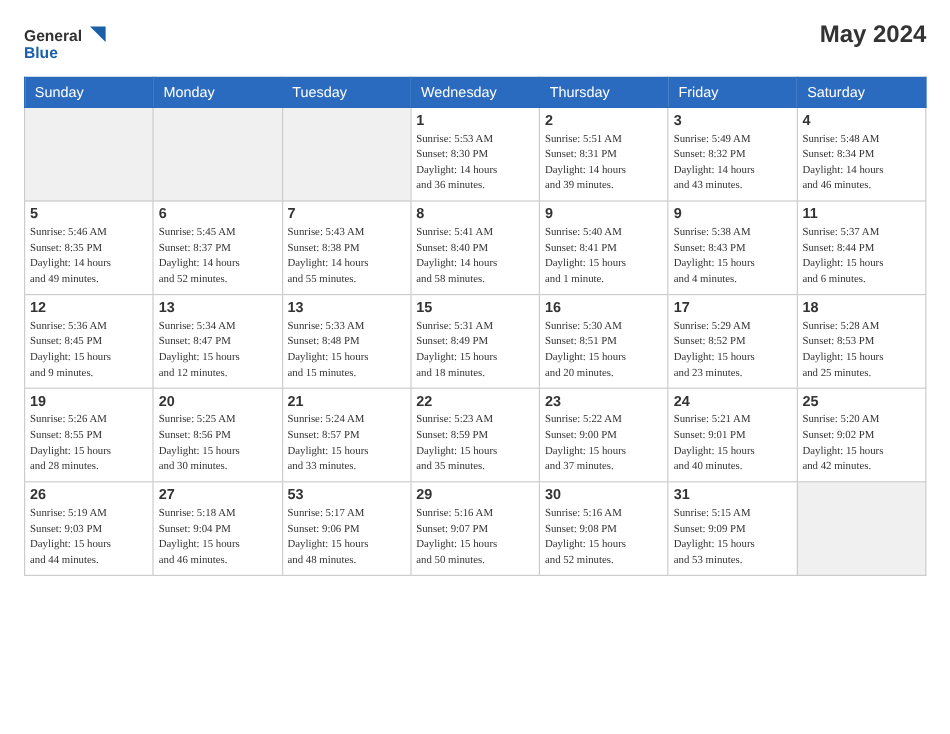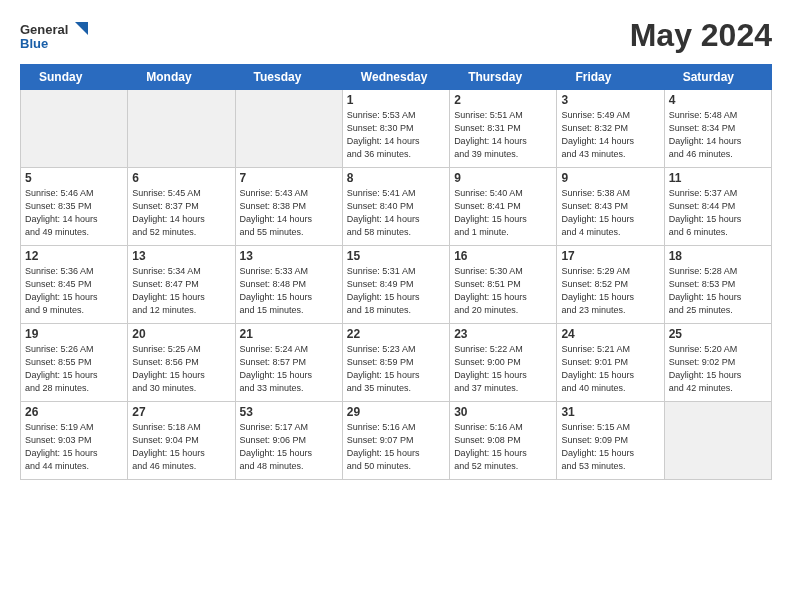--- a/index.html
+++ b/index.html
@@ -26,42 +26,42 @@
     }
     .logo {
       display: flex;
       align-items: center;
       gap: 4px;
     }
     .title-block {
       text-align: right;
     }
     .main-title {
-      font-size: 32px;
+      font-size: 20px;
       font-weight: bold;
       color: #333;
       line-height: 1.1;
     }
     .sub-title {
       font-size: 14px;
       color: #555;
     }
     .calendar {
       flex: 1;
       border: 1px solid #ccc;
       border-collapse: collapse;
       width: 100%;
       table-layout: fixed;
     }
     .calendar th {
       background-color: #2a6bbf;
       color: #fff;
       font-size: 12px;
-      font-weight: bold;
-      padding: 5px 18px;
+      font-weight: normal;
+      padding: 5px 8px;
       text-align: left;
       border: 1px solid #2a6bbf;
     }
     .calendar td {
       border: 1px solid #ccc;
       vertical-align: top;
       padding: 3px 4px;
       font-size: 9.5px;
       color: #333;
       background: #fff;
@@ -73,20 +73,21 @@
     .day-num {
       font-size: 12px;
       font-weight: bold;
       margin-bottom: 2px;
       display: block;
     }
     .cell-text {
       font-size: 9px;
       line-height: 1.45;
       color: #333;
+      font-family: Liberation Serif, serif;
     }
   </style>
 </head>
 <body>
 
 <div class="page">
   <div class="header">
     <div class="logo">
   <svg width="70" height="38" viewBox="0 0 70 38">
     <text x="0" y="16" font-size="13" font-weight="bold" font-family="Arial" fill="#333">General</text>

